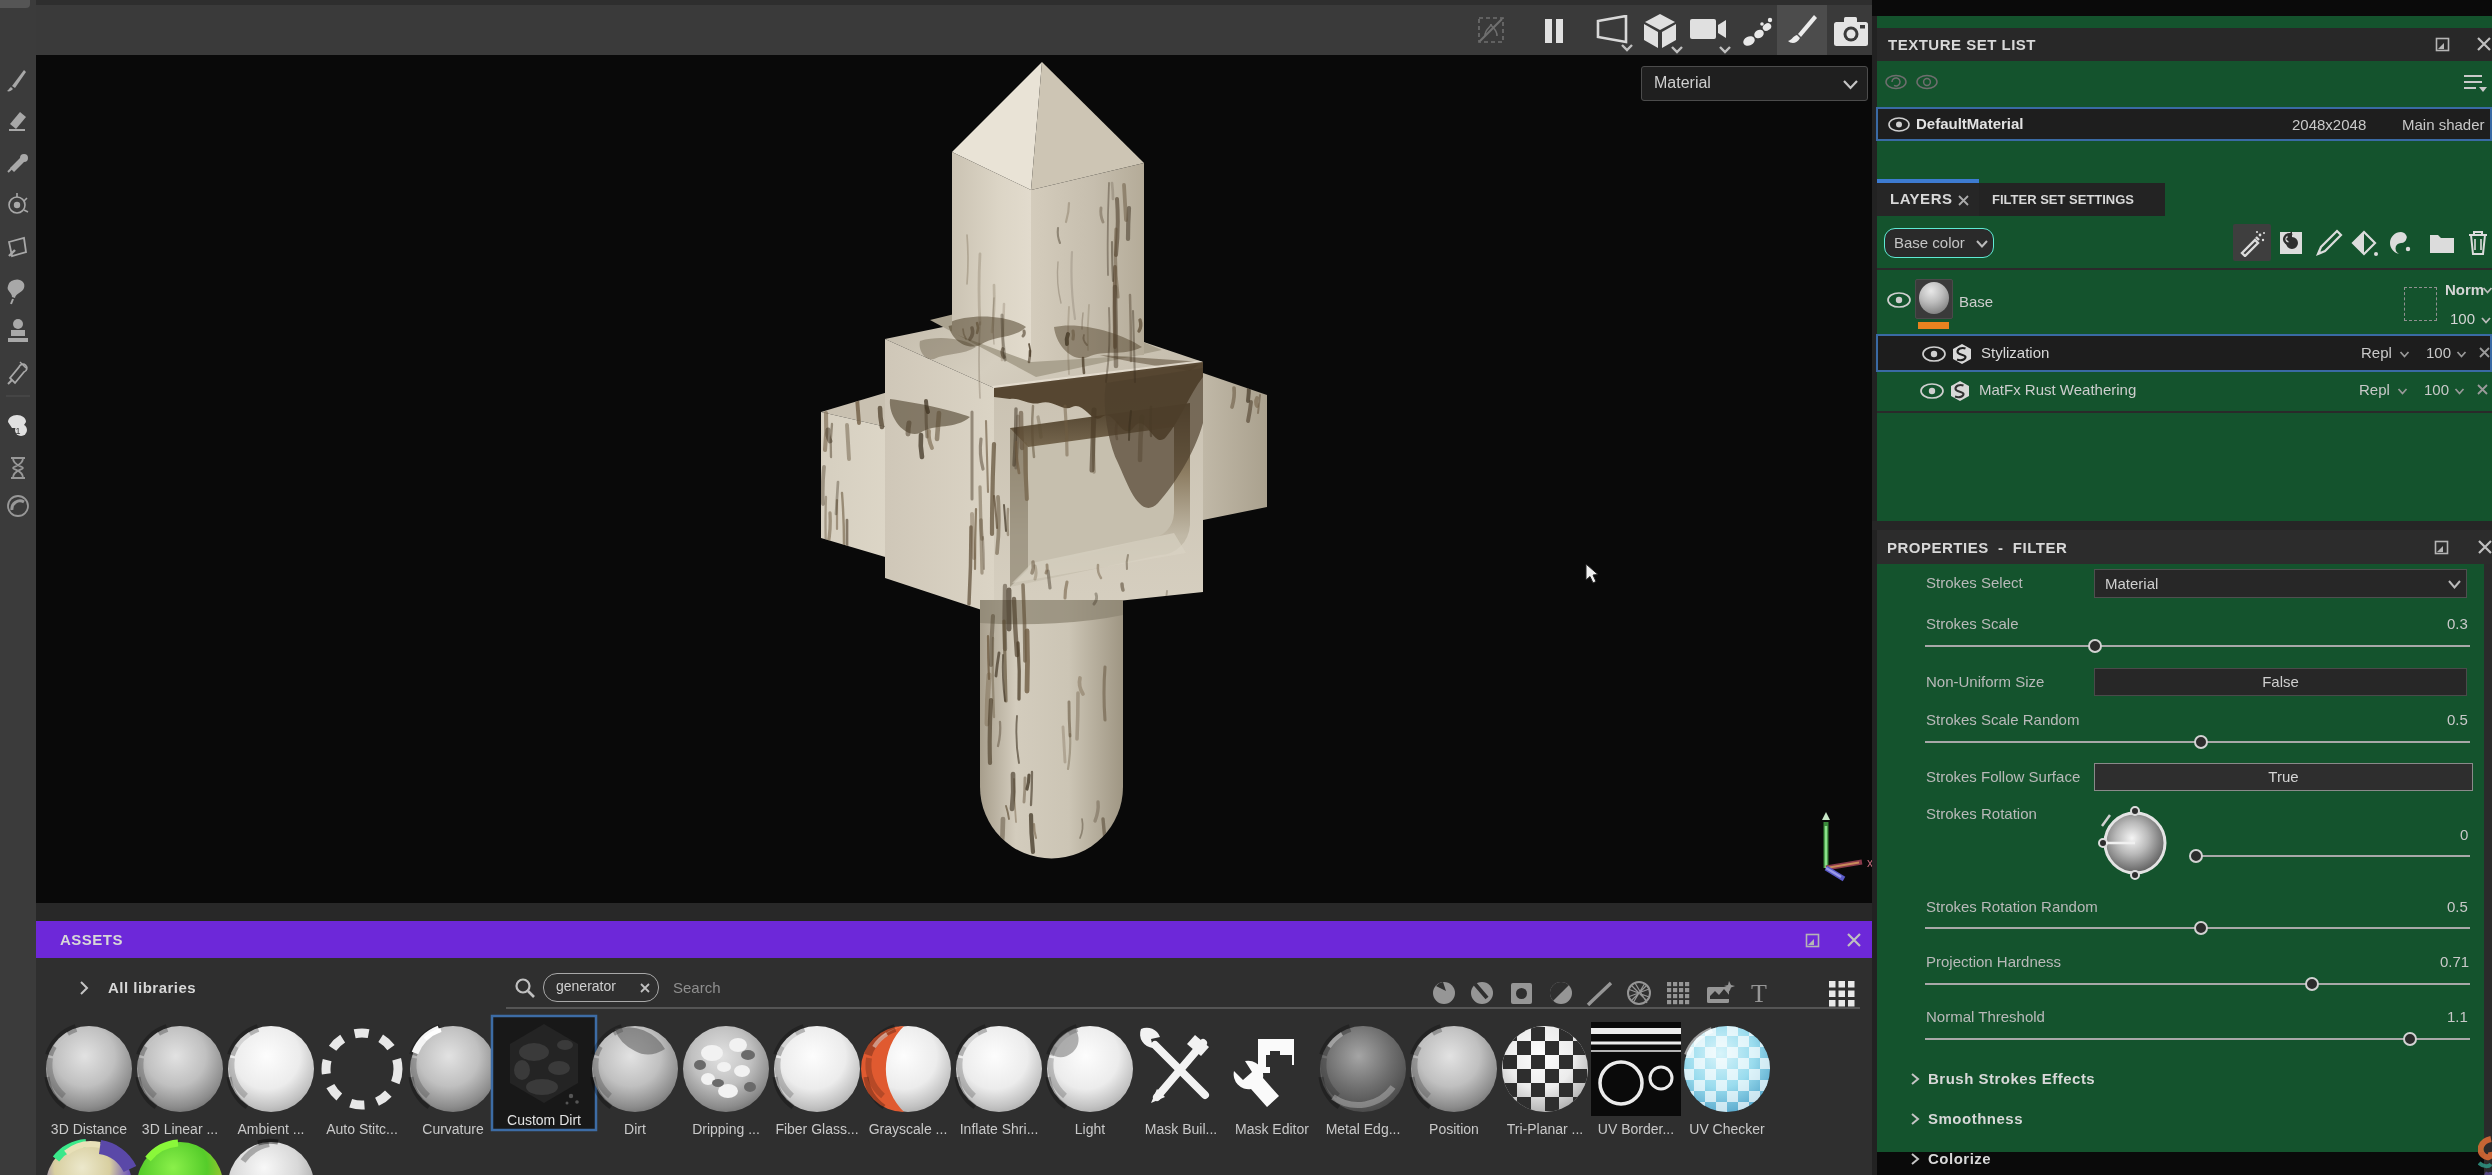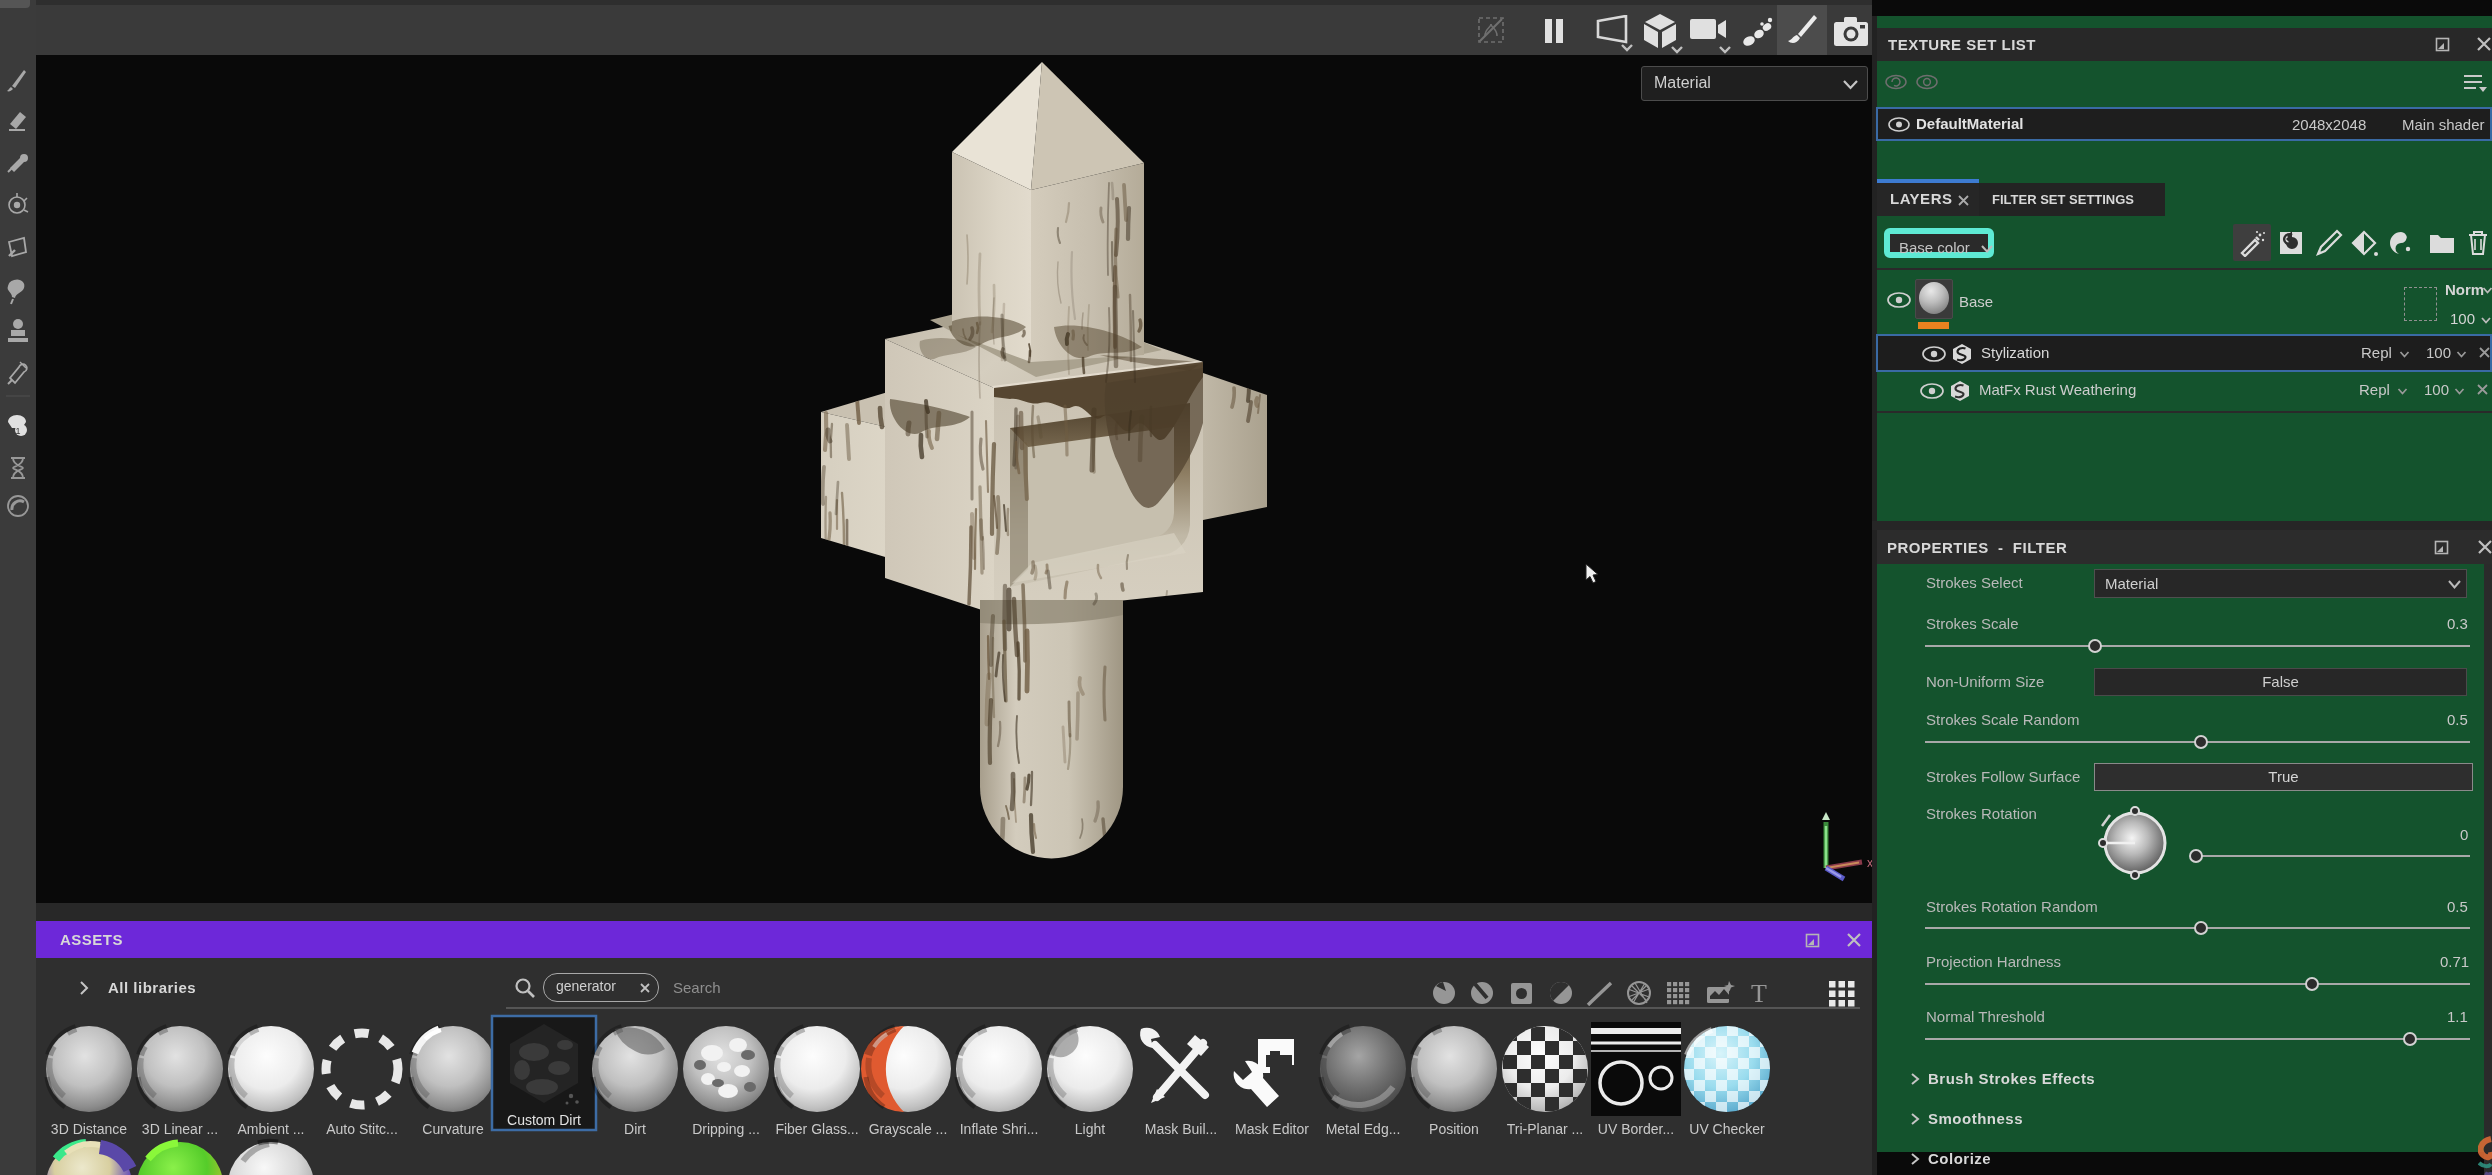--- a/index.html
+++ b/index.html
@@ -435,21 +435,21 @@
     <div class="abs" style="left:5px; top:167px; width:102px; height:33px; background:#262626;">
       <div class="abs hdr" style="left:13px; top:7px;">LAYERS</div>
       <svg class="abs" style="left:80px; top:11px;" width="13" height="13" viewBox="0 0 13 13">
           <path d="M2 2 L11 11 M11 2 L2 11" stroke="#aaa" stroke-width="1.8"></path>
         </svg>
     </div>
     <div class="abs" style="left:107px; top:167px; width:186px; height:33px; background:#232323; overflow:hidden;">
       <div class="abs" style="left:13px; top:9px; letter-spacing:0px; white-space:nowrap; font-size:13px; font-weight:bold; color:#d8d8d8;">FILTER SET SETTINGS</div>
     </div>
 
-    <div class="abs" style="left:12px; top:212px; width:110px; height:30px; background:#2a2a2a; border:6px solid #5eead4; border-radius:6px;">
+    <div class="abs" style="left:12px; top:212px; width:110px; height:30px; background:#2a2a2a; border:1px solid #5eead4; border-radius:11px;">
       <div class="abs" style="left:9px; top:5px; color:#c5c5c5; font-size:15px;">Base color</div>
       <svg class="abs" style="left:90px; top:10px;" width="14" height="10" viewBox="0 0 14 10">
           <path d="M2 2 L7 7.5 L12 2" stroke="#bbb" stroke-width="2" fill="none"></path>
         </svg>
     </div>
 
     <div class="abs" style="left:361px; top:208px; width:38px; height:37px; background:#3e3e3e; border-radius:2px;"></div>
     <svg class="abs" style="left:366px; top:213px;" width="28" height="28" viewBox="0 0 28 28">
       <path d="M4 24 L17 11 l3 3 L7 27 Z M18 8 l3 3" stroke="#dcdcdc" stroke-width="2.4" fill="none"></path>
       <g fill="#dcdcdc">

